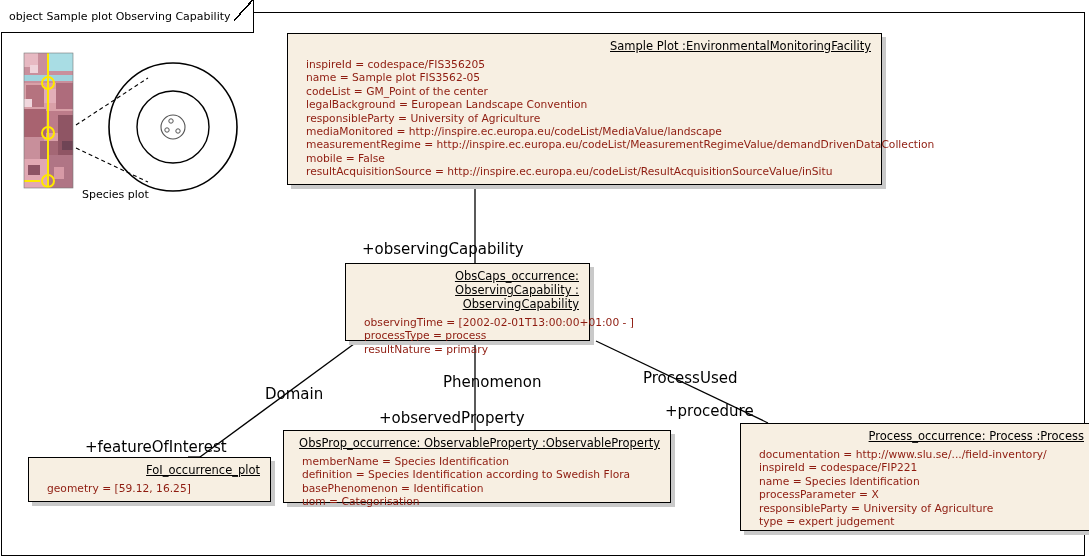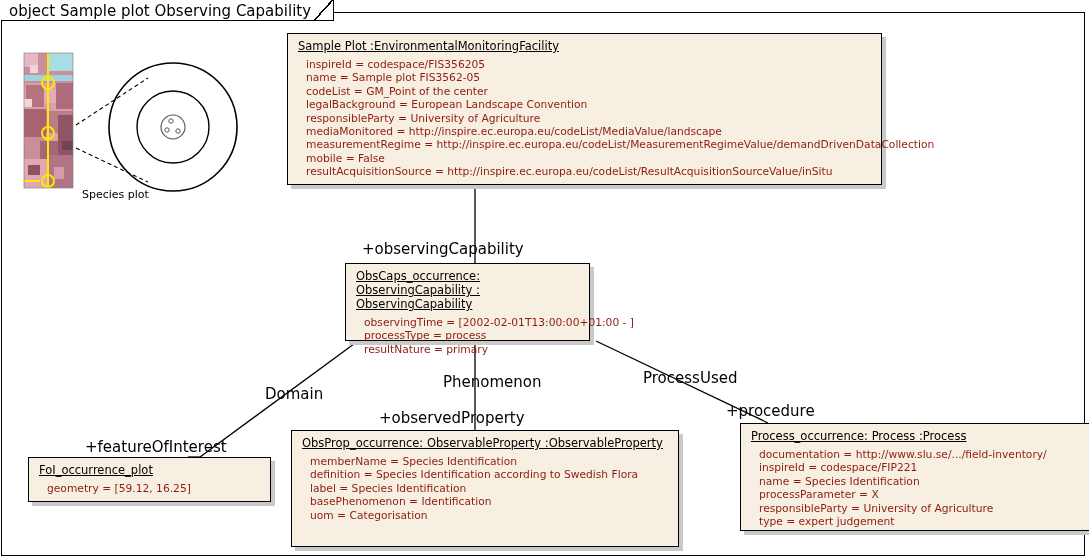--- a/index.html
+++ b/index.html
@@ -17,28 +17,28 @@
     position:absolute;
     left:1px;top:12px;
     width:1084px;height:544px;
     border:1px solid #000;
     box-sizing:border-box;
     background:transparent;
   }
   .title-tab{
     position:absolute;
     left:1px;top:1px;
-    height:20px;
+    height:32px;
     background:#ffffff;
     border:1px solid #000;
     border-left:none;border-top:none;
     box-sizing:border-box;
     padding:0 22px 0 8px;
     display:flex;align-items:center;
-    font-size:15px;color:#000;
+    font-size:11px;color:#000;
     white-space:nowrap;
     z-index:6;
   }
   .title-tab::after{
     content:"";
     position:absolute;
     right:-1px;top:-1px;
     width:20px;height:21px;
     background:
       linear-gradient(to bottom right, #fff 0%, #fff calc(50% - 1px), #000 calc(50% - 1px), #000 calc(50% + 0.5px), rgba(255,255,255,0) calc(50% + 0.5px));
@@ -50,21 +50,21 @@
   .obox{
     position:absolute;
     background:#f7efe2;
     border:1.4px solid #000;
     box-sizing:border-box;
     box-shadow:4px 4px 0 0 #c9c9c9;
     z-index:4;
   }
   .obox .otitle{
     display:block;
-    text-align:left;
+    text-align:right;
     font-size:11.5px;
     color:#000;
     text-decoration:underline;
     line-height:14px;
     padding:5px 10px 2px 10px;
     white-space:pre-line;
   }
   .obox .oattrs{
     padding:3px 0 6px 18px;
   }
@@ -72,42 +72,42 @@
     display:block;
     font-size:10.7px;
     color:#8e1b0f;
     line-height:13.4px;
     white-space:nowrap;
   }
 
   
   #box-facility{left:287px;top:33px;width:595px;height:152px;}
   #box-obscaps{left:345px;top:263px;width:245px;height:78px;}
-  #box-obsprop{left:283px;top:430px;width:388px;height:117px;margin-left:8px;}
+  #box-obsprop{left:283px;top:430px;width:388px;height:73px;}
   #box-process{left:740px;top:423px;width:355px;height:108px;}
   #box-foi{left:28px;top:457px;width:243px;height:45px;}
 
   
   #links{position:absolute;left:0;top:0;width:1089px;height:560px;z-index:2;}
 
   
   .llabel{
     position:absolute;
     font-size:15px;
     color:#000;
     white-space:nowrap;
     z-index:5;
     background:transparent;
   }
   #lbl-observingCapability{left:362px;top:240px;}
   #lbl-domain{left:265px;top:385px;}
   #lbl-phenomenon{left:443px;top:373px;}
   #lbl-processUsed{left:643px;top:369px;}
   #lbl-observedProperty{left:379px;top:409px;}
-  #lbl-procedure{left:726px;top:402px;}
+  #lbl-procedure{left:665px;top:402px;}
   #lbl-featureOfInterest{left:85px;top:438px;}
 
   
   #illustration{position:absolute;left:10px;top:45px;width:255px;height:165px;z-index:3;}
   #caption-sampleplot{
     position:absolute;left:82px;top:188px;
     font-size:11px;color:#000;white-space:nowrap;z-index:5;
   }
 </style>
 </head>
@@ -215,21 +215,20 @@
       <span class="oattr">processType = process</span>
       <span class="oattr">resultNature = primary</span>
     </div>
   </div>
 
   <div class="obox" id="box-obsprop">
     <span class="otitle">ObsProp_occurrence: ObservableProperty :ObservableProperty</span>
     <div class="oattrs">
       <span class="oattr">memberName = Species Identification</span>
       <span class="oattr">definition = Species Identification according to Swedish Flora</span>
-      <span class="oattr">label = Species Identification</span>
       <span class="oattr">basePhenomenon = Identification</span>
       <span class="oattr">uom = Categorisation</span>
     </div>
   </div>
 
   <div class="obox" id="box-process">
     <span class="otitle">Process_occurrence: Process :Process</span>
     <div class="oattrs">
       <span class="oattr">documentation = http://www.slu.se/.../field-inventory/</span>
       <span class="oattr">inspireId = codespace/FIP221</span>

